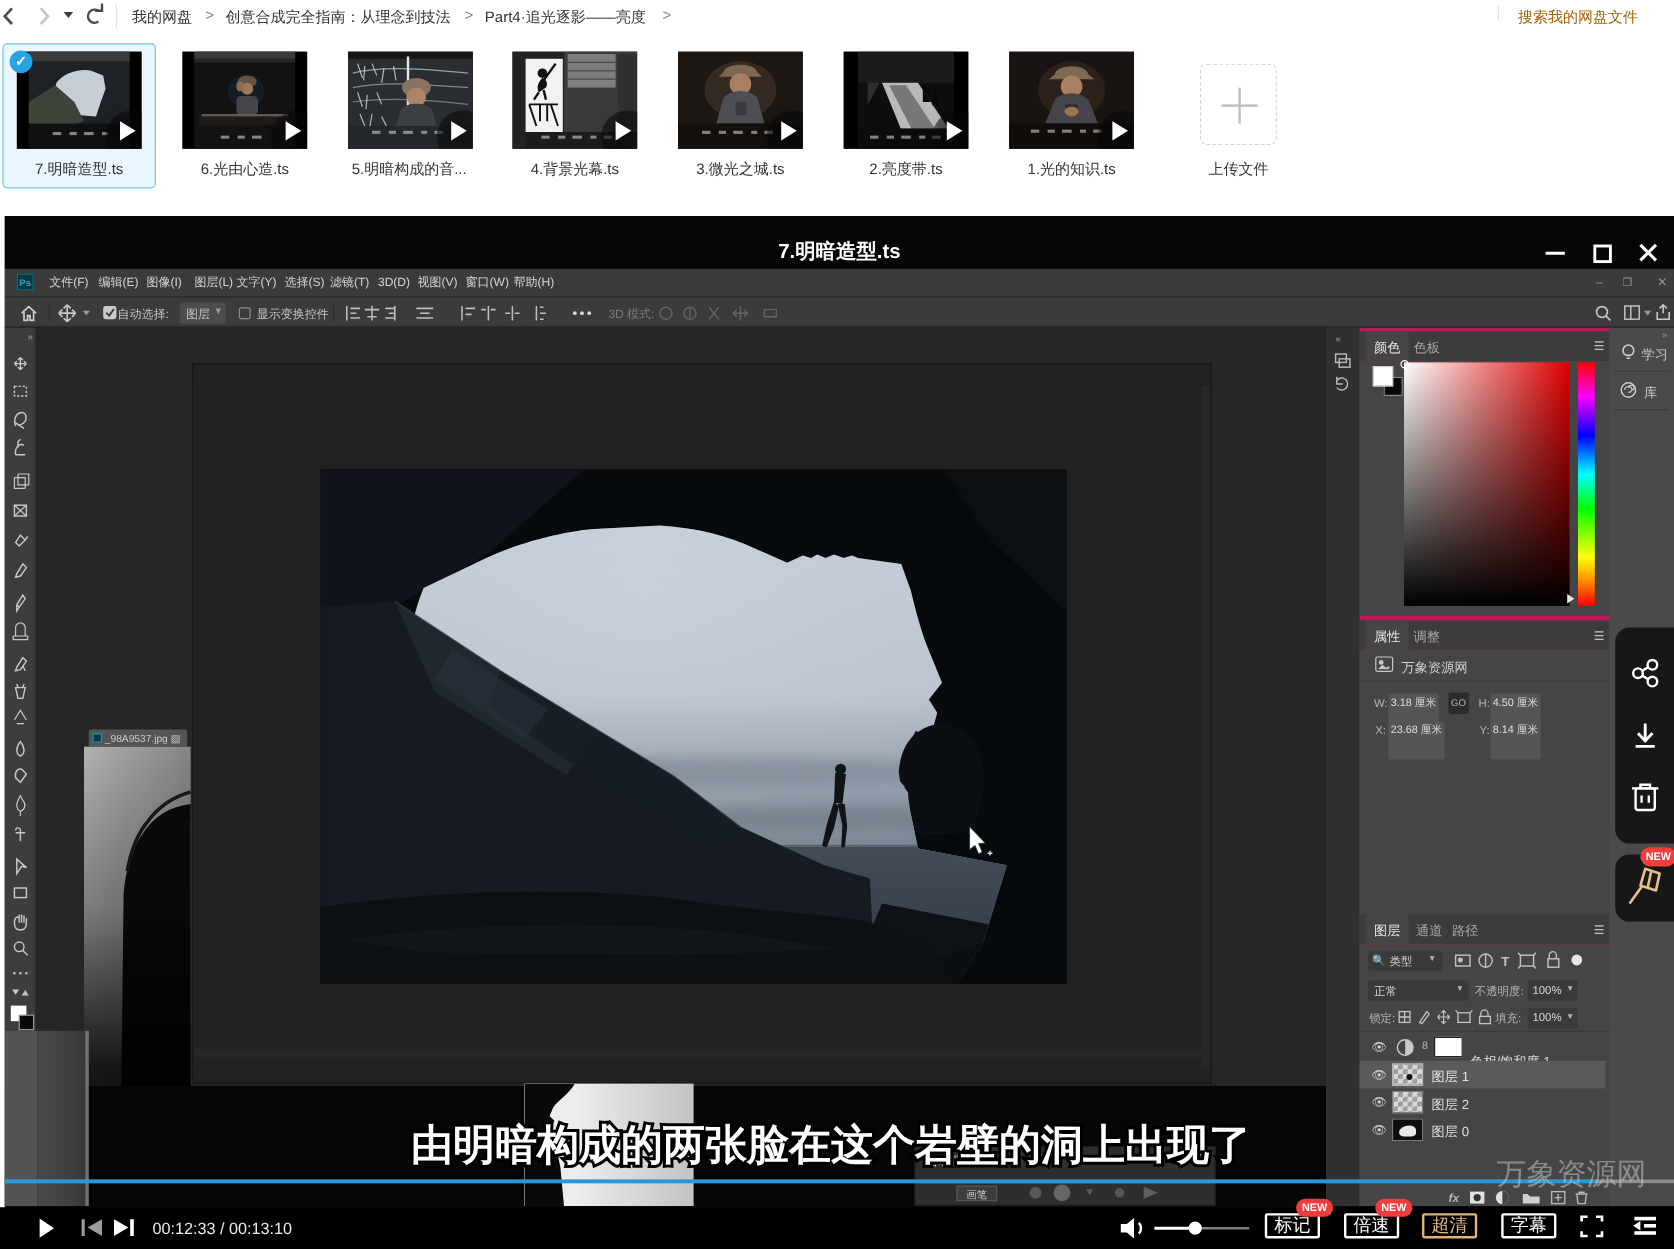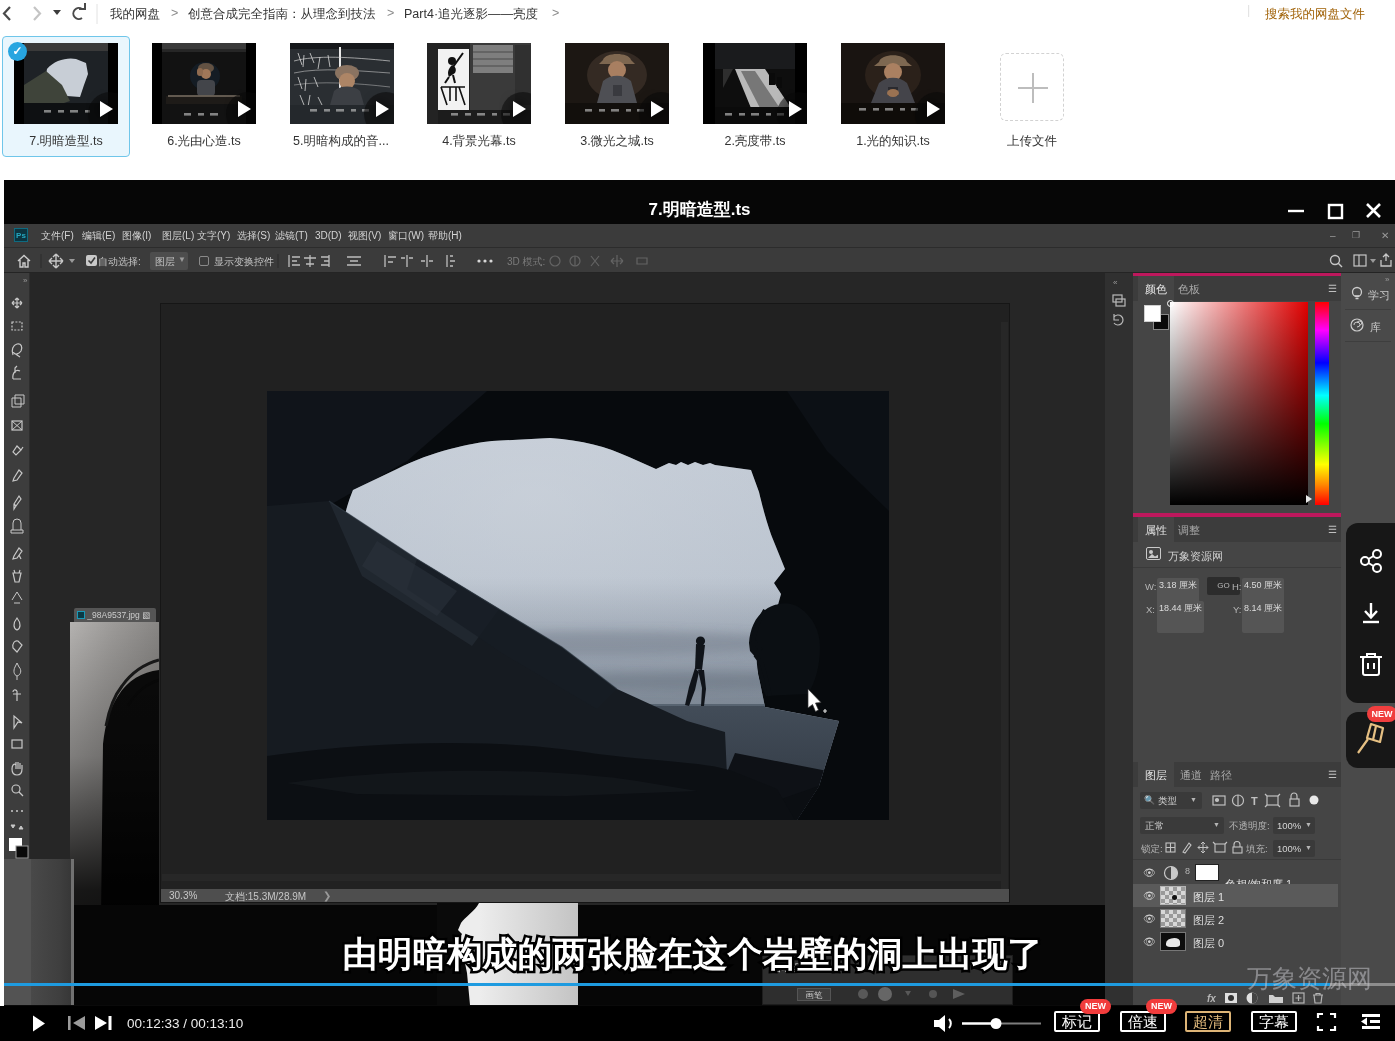--- a/index.html
+++ b/index.html
@@ -480,25 +480,20 @@
             <path d="M431 279 L435 297 L434 315 L437 315 L439 298 L437 279 Z"></path>
           </g>
           <g>
             <path d="M541 298 L541 317 L545.5 313.5 L548.5 320.5 L551.5 319 L548.5 312 L554 311.5 Z" fill="#fff" stroke="#333" stroke-width=".7"></path>
             <path d="M556 320 L560 320 M558 318 L558 322" stroke="#ddd" stroke-width="1.2"></path>
           </g>
         </svg>
       </div>
       <div class="abs" style="right:1px;top:18px;width:7px;height:568px;background:#272727"></div>
       <div class="abs" style="left:1px;top:570px;width:846px;height:7px;background:#272727"></div>
-      <div class="status">
-        <span class="abs" style="left:8px;top:1px">30.3%</span>
-        <span class="abs" style="left:64px;top:1px">文档:15.3M/28.9M</span>
-        <span class="abs" style="left:162px;top:1px;color:#9a9a9a">❯</span>
-      </div>
     </div>
 
     <div class="abs" style="left:433px;top:630px;width:141px;height:102px;background:linear-gradient(to right,#ededed 30%,#c3c3c3 100%);overflow:hidden;z-index:7">
       <svg width="141" height="102" viewBox="0 0 141 102">
         <path d="M0 0 L42 0 C38 8 28 14 24 20 L21 27 L25 31 L20 38 L24 44 L22 52 L28 60 L30 70 L33 102 L0 102 Z" fill="#0a0a0a"></path>
       </svg>
     </div>
 
     <div class="abs" style="left:758px;top:682px;width:251px;height:50px;background:#2e2e2e;border:1px solid #1d1d1d;z-index:7">
       <span class="abs" style="left:8px;top:5px;font-size:10px;color:#d8d8d8">画笔设置</span>
@@ -551,26 +546,26 @@
       </div>
       <div class="abs" style="left:0;top:269px;width:212px;height:243px;background:#454545;">
         <div class="abs" style="left:13px;top:5px;width:15px;height:13px;border:1.2px solid #c9c9c9;border-radius:2px">
           <div class="abs" style="left:2px;top:2px;width:4px;height:4px;border-radius:50%;background:#c9c9c9"></div>
           <div class="abs" style="left:1px;top:6px;width:10px;height:4px;background:#c9c9c9;clip-path:polygon(0 100%,40% 0,70% 60%,100% 20%,100% 100%)"></div>
         </div>
         <span class="plbl" style="left:35px;top:7px;font-size:11px;color:#cfcfcf">万象资源网</span>
         <div class="abs" style="left:0;top:25px;width:212px;height:1px;background:#3a3a3a"></div>
         <span class="plbl" style="left:12px;top:39px">W:</span>
         <div class="fbox" style="left:24px;top:36px;width:42px">3.18 厘米</div>
-        <div class="abs" style="left:74px;top:35px;width:33px;height:18px;background:#2c2c2c;border-radius:2px;
+        <div class="abs" style="left:74px;top:35px;width:17px;height:18px;background:#2c2c2c;border-radius:2px;
           color:#b9b9b9;font-size:8px;text-align:center;line-height:18px">GO</div>
         <span class="plbl" style="left:99px;top:39px">H:</span>
         <div class="fbox" style="left:109px;top:36px;width:42px">4.50 厘米</div>
         <span class="plbl" style="left:13px;top:62px">X:</span>
-        <div class="fbox" style="left:24px;top:59px;width:47px">18.44 厘米</div>
+        <div class="fbox" style="left:24px;top:59px;width:47px">23.68 厘米</div>
         <span class="plbl" style="left:100px;top:62px">Y:</span>
         <div class="fbox" style="left:109px;top:59px;width:42px">8.14 厘米</div>
       </div>
 
       <div class="phead" style="top:489px">
         <span class="ptab on" style="left:5px">图层</span>
         <span class="ptab" style="left:40px">通道</span>
         <span class="ptab" style="left:70px">路径</span>
         <span class="pham">☰</span>
       </div>

